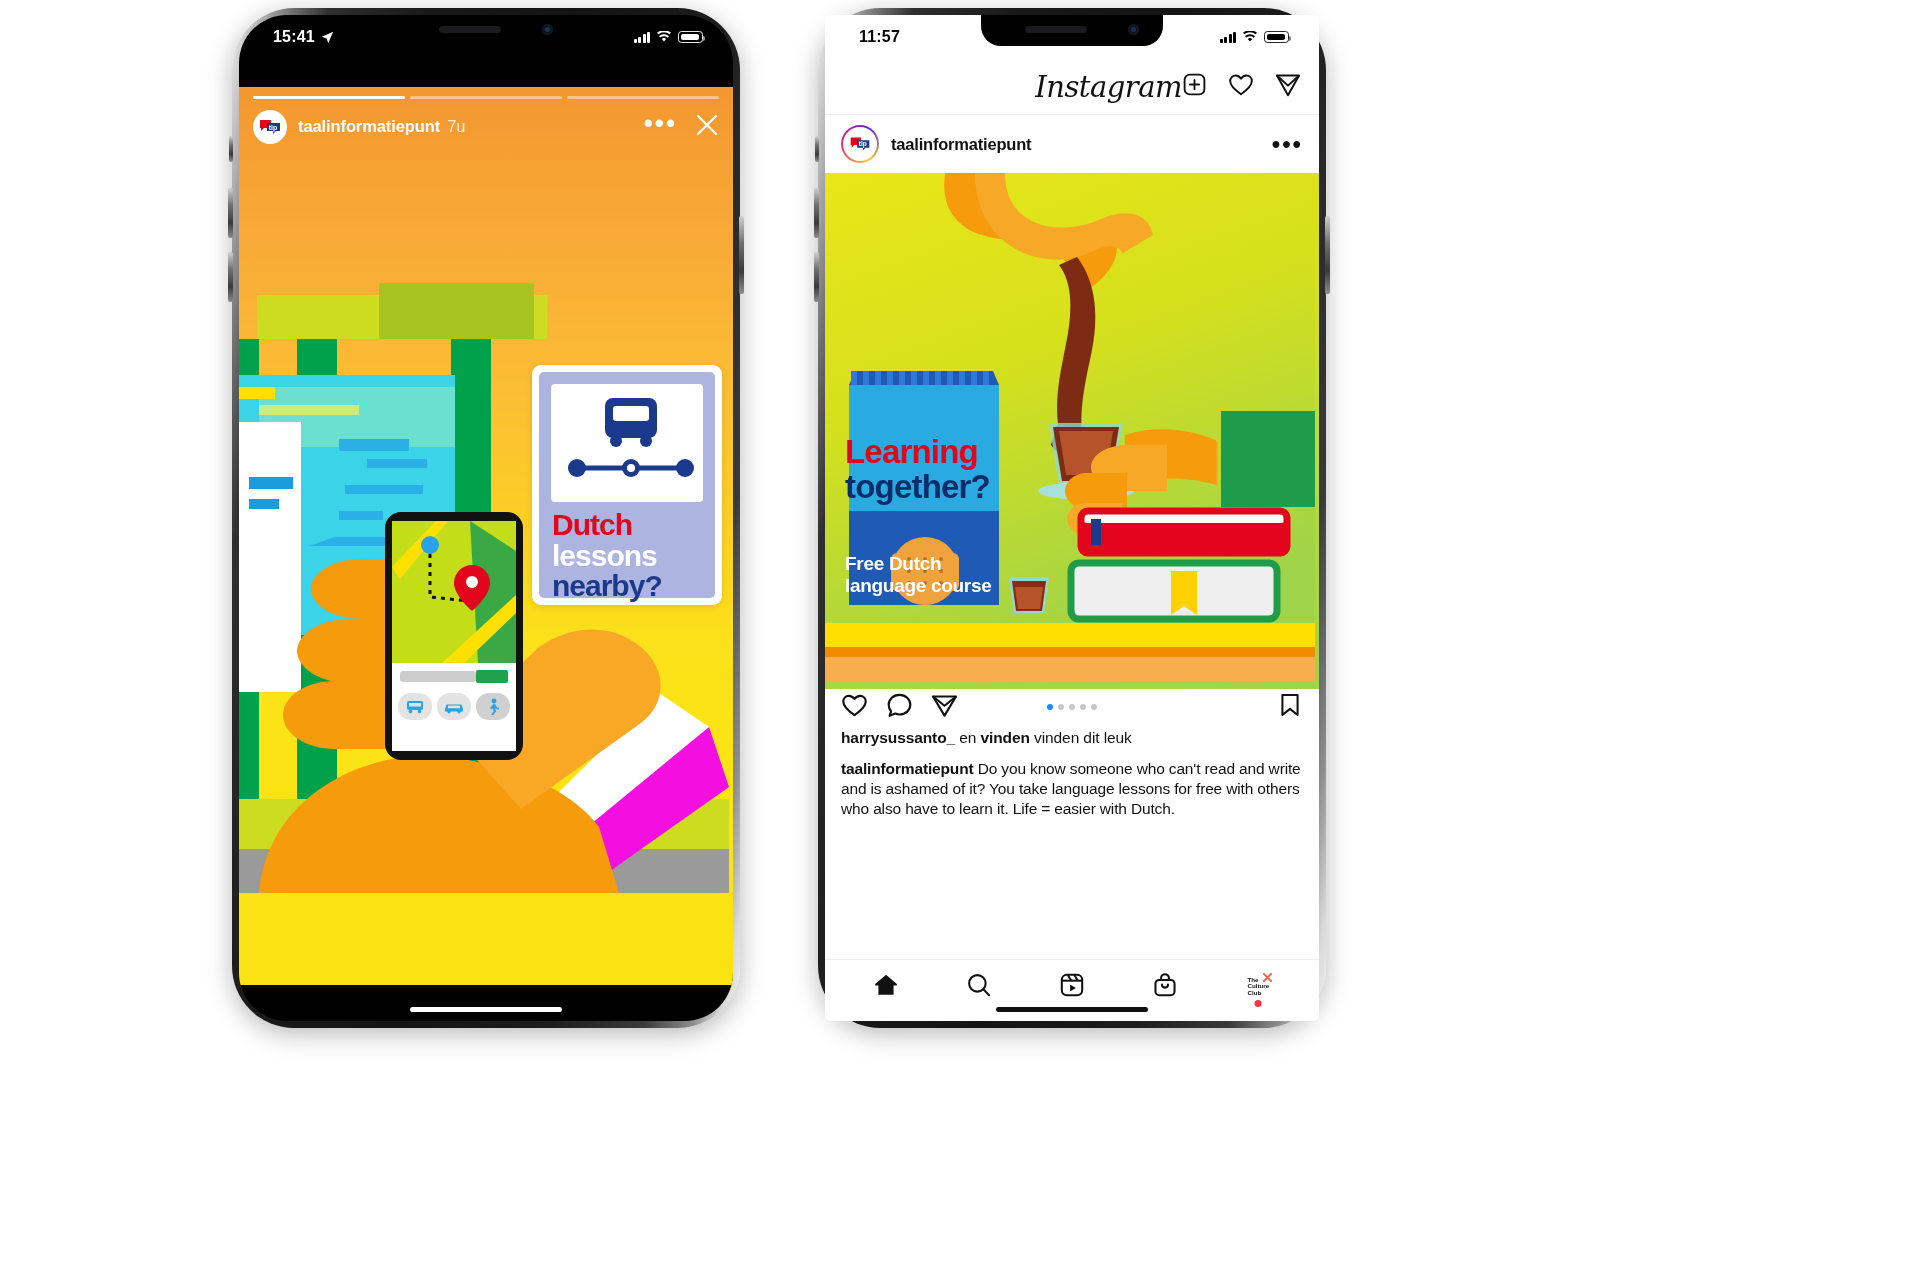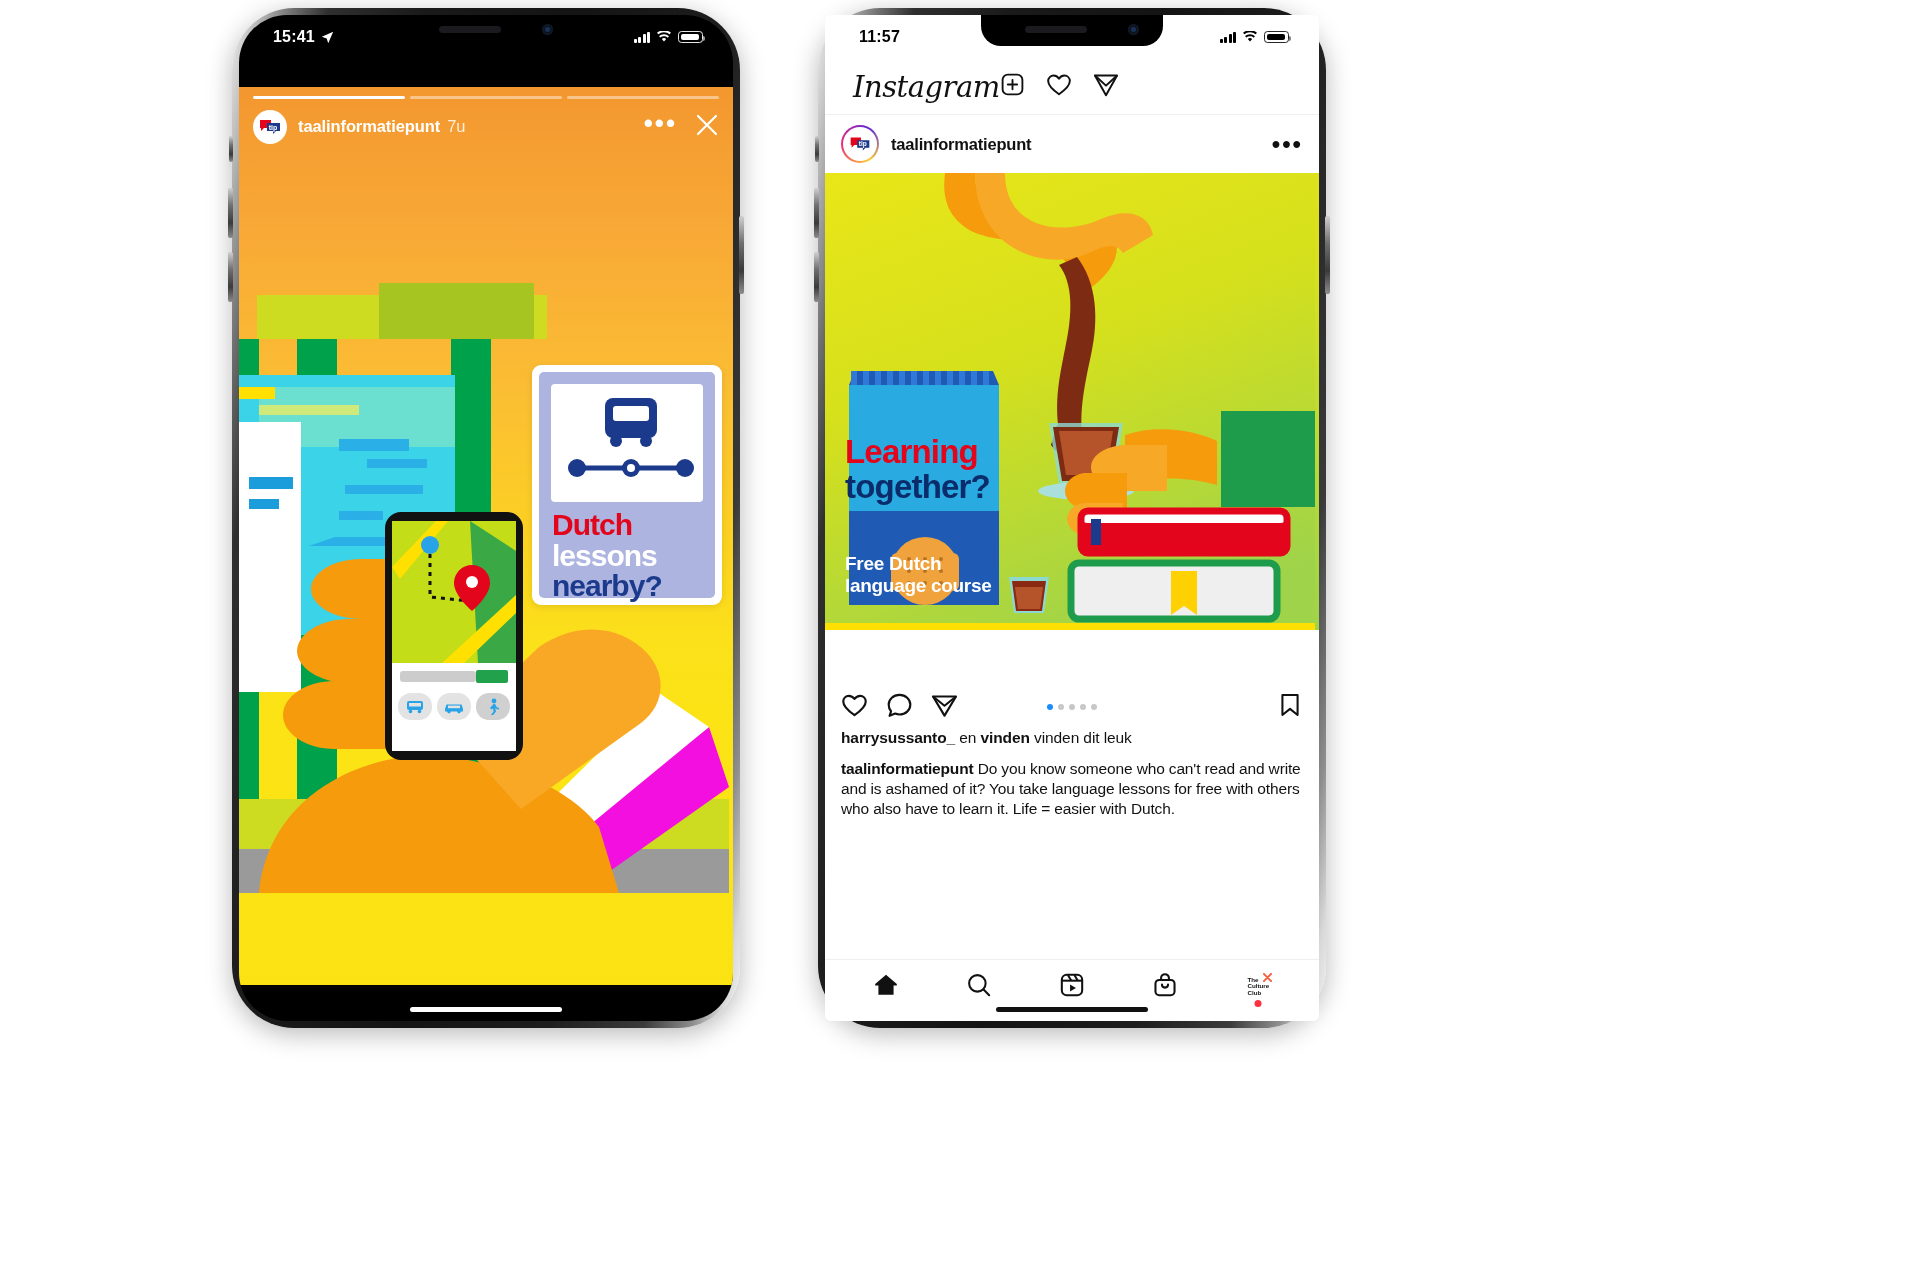--- a/index.html
+++ b/index.html
@@ -162,40 +162,40 @@
   .pm-go { position:absolute; right:8px; top:7px; width:32px; height:13px; background:#21a14b; border-radius:2px;}
   .pm-tabs { position:absolute; left:6px; right:6px; top:30px; display:flex; gap:5px; }
   .pm-tab { flex:1; height:27px; border-radius:13px; background:#e3e3e3; display:flex; align-items:center; justify-content:center; }
   .pm-tab.sel { background:#d0d0d0; }
 
   
   #phone-feed { left: 818px; top: 8px; width: 508px; height: 1020px; }
   .feed-screen { position: absolute; inset: 0; background: #fff; border-radius: 6px; }
   .feed-head {
     position:absolute; left:0; right:0; top:44px; height:56px;
-    display:flex; align-items:center; justify-content:flex-start;
+    display:flex; align-items:center; justify-content:flex-end;
     padding: 0 18px 0 28px; background:#fff;
     border-bottom: 1px solid #efefef;
   }
   .ig-logo { font-family:"DejaVu Serif", serif; font-size:29px; font-style:italic; font-weight:400; color:#111; letter-spacing:-.5px;}
   .feed-head-icons { display:flex; align-items:center; gap:21px; }
   .post-head {
     position:absolute; left:0; right:0; top:100px; height:58px;
     display:flex; align-items:center; padding:0 16px; background:#fff;
   }
   .ig-ring {
     width:38px;height:38px;border-radius:50%;
     background: conic-gradient(from 150deg,#f9ce34,#ee2a7b,#6228d7,#f9ce34);
     display:flex;align-items:center;justify-content:center; flex:0 0 38px;
   }
   .ig-ring .inner{width:34px;height:34px;border-radius:50%;background:#fff;display:flex;align-items:center;justify-content:center;}
   .post-user { font-size:16.5px; font-weight:700; margin-left:12px; color:#111; letter-spacing:-.2px;}
   .post-dots { margin-left:auto; font-size:24px; line-height:8px; letter-spacing:2px; color:#111; font-weight:700;}
   .post-media {
-    position:absolute; left:0; right:0; top:158px; height:457px;
+    position:absolute; left:0; right:0; top:158px; height:516px;
     background: linear-gradient(170deg,#e5e01a 0%,#d9e11c 35%,#b6d93a 70%,#9fd44a 100%);
     overflow:hidden;
   }
   .post-actions {
     position:absolute; left:0; right:0; top:666px; height:52px;
     display:flex; align-items:center; padding:0 16px;
   }
   .act-left{display:flex;align-items:center;gap:18px;}
   .dots-pag{position:absolute;left:50%;top:50%;transform:translate(-50%,-50%);display:flex;gap:5px;align-items:center;}
   .dots-pag i{width:6px;height:6px;border-radius:50%;background:#c7c7c7;display:block;}

